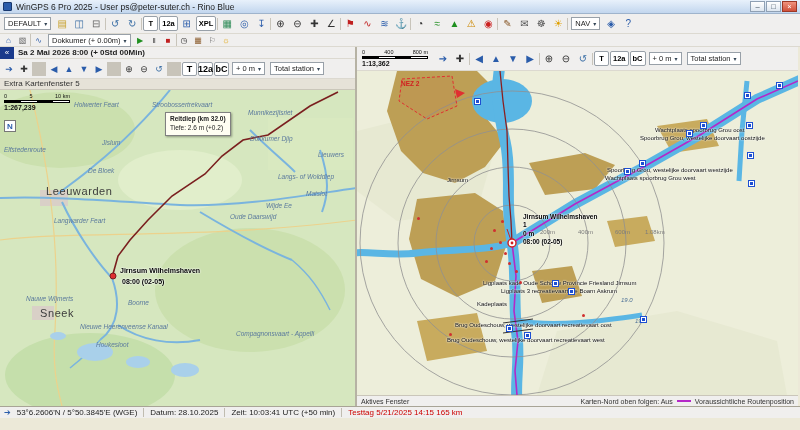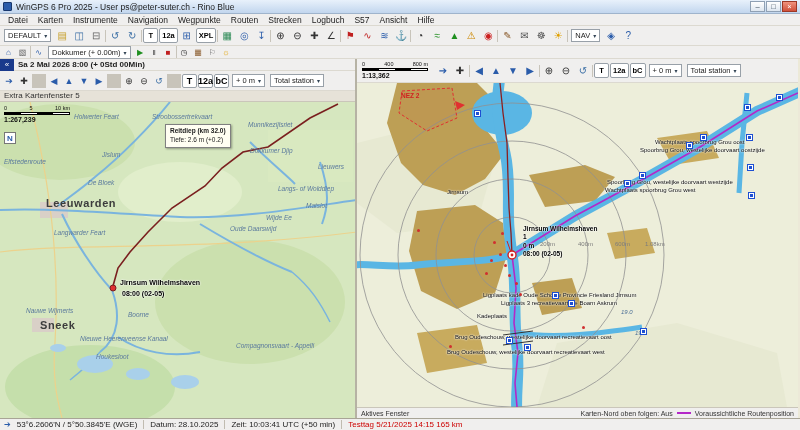--- a/index.html
+++ b/index.html
@@ -49,21 +49,21 @@
   .scaletext{font-size:7px;font-weight:bold;margin-top:1px}
   .scaleblock.onmap{position:absolute;left:4px;top:3px;z-index:6}
   .scaleblock.inhead{margin:0 6px 0 3px}
   .northbox{position:absolute;left:4px;top:30px;width:12px;height:12px;background:#fff;border:1px solid #777;color:#2a5caa;font-size:8px;font-weight:bold;text-align:center;line-height:11px;z-index:6}
 
   
   .mapL{position:relative;flex:1;background:#d6e7bf;overflow:hidden}
   .mapR{position:relative;flex:1;background:#edeeda;overflow:hidden}
   .mapL svg,.mapR svg{position:absolute;left:0;top:0;z-index:1}
   .map-label{position:absolute;z-index:3;font-size:6.5px;font-style:italic;color:#5b7a9d;white-space:nowrap;line-height:1}
-  .map-label.city{font-size:11px;font-style:normal;font-weight:bold;color:#3c3c3c;letter-spacing:.6px}
+  .map-label.city{font-size:11px;font-style:normal;font-weight:normal;color:#3c3c3c;letter-spacing:.6px}
   .map-label.boldblk{font-size:7px;font-style:normal;font-weight:bold;color:#000;text-shadow:0 0 2px #fff,0 0 2px #fff}
   .map-label.chart{font-size:6px;font-style:normal;color:#101010;text-shadow:0 0 2px #fff,0 0 2px #fff}
   .map-label.graylbl{font-size:6px;font-style:normal;color:#7c7c7c}
   .map-label.redlbl{font-size:6.5px;font-style:normal;font-weight:bold;color:#d02020}
   .map-label.depth{font-size:6px;color:#4a6e96}
   .tooltipbox{position:absolute;z-index:7;background:#fffef2;border:1px solid #808080;box-shadow:1px 1px 2px rgba(0,0,0,.35);padding:2px 4px;font-size:6.5px;line-height:1.35;white-space:nowrap}
   .tooltipbox div:first-child{font-weight:bold}
   .shipblock{position:absolute;z-index:5;font-size:6.5px;font-weight:bold;color:#000;line-height:1.3;text-shadow:0 0 2px #fff,0 0 2px #fff;white-space:nowrap}
   .sym-square{position:absolute;z-index:4;width:5px;height:5px;background:#1d4fd2;border:1px solid #fff;box-shadow:0 0 0 1px #1d4fd2}
   .sym-dot{position:absolute;z-index:4;width:3px;height:3px;border-radius:50%;background:#d03030}
@@ -83,34 +83,20 @@
 <div class="app">
 
   <div class="titlebar">
     <span class="app-icon"></span>
     <span class="title-text">WinGPS 6 Pro 2025 - User ps@peter-suter.ch - Rino Blue</span>
     <span class="win-btn">–</span>
     <span class="win-btn">□</span>
     <span class="win-btn close">×</span>
   </div>
 
-  <div class="menubar">
-
-  <span class="menu-item">Datei</span>
-      <span class="menu-item">Karten</span>
-      <span class="menu-item">Instrumente</span>
-      <span class="menu-item">Navigation</span>
-      <span class="menu-item">Wegpunkte</span>
-      <span class="menu-item">Routen</span>
-      <span class="menu-item">Strecken</span>
-      <span class="menu-item">Logbuch</span>
-      <span class="menu-item">S57</span>
-      <span class="menu-item">Ansicht</span>
-      <span class="menu-item">Hilfe</span>
-    </div>
 
   <div class="toolbar tb1">
     <span class="dropdown">
         <span>DEFAULT</span>
       </span>
     <div class="iconlist">
 
     <span class="tb-icon" style="color: rgb(200, 162, 50);">▤</span>
         <span class="tb-icon" style="color: rgb(58, 110, 165);">◫</span>
         <span class="tb-icon" style="color: rgb(102, 102, 102);">⊟</span>

